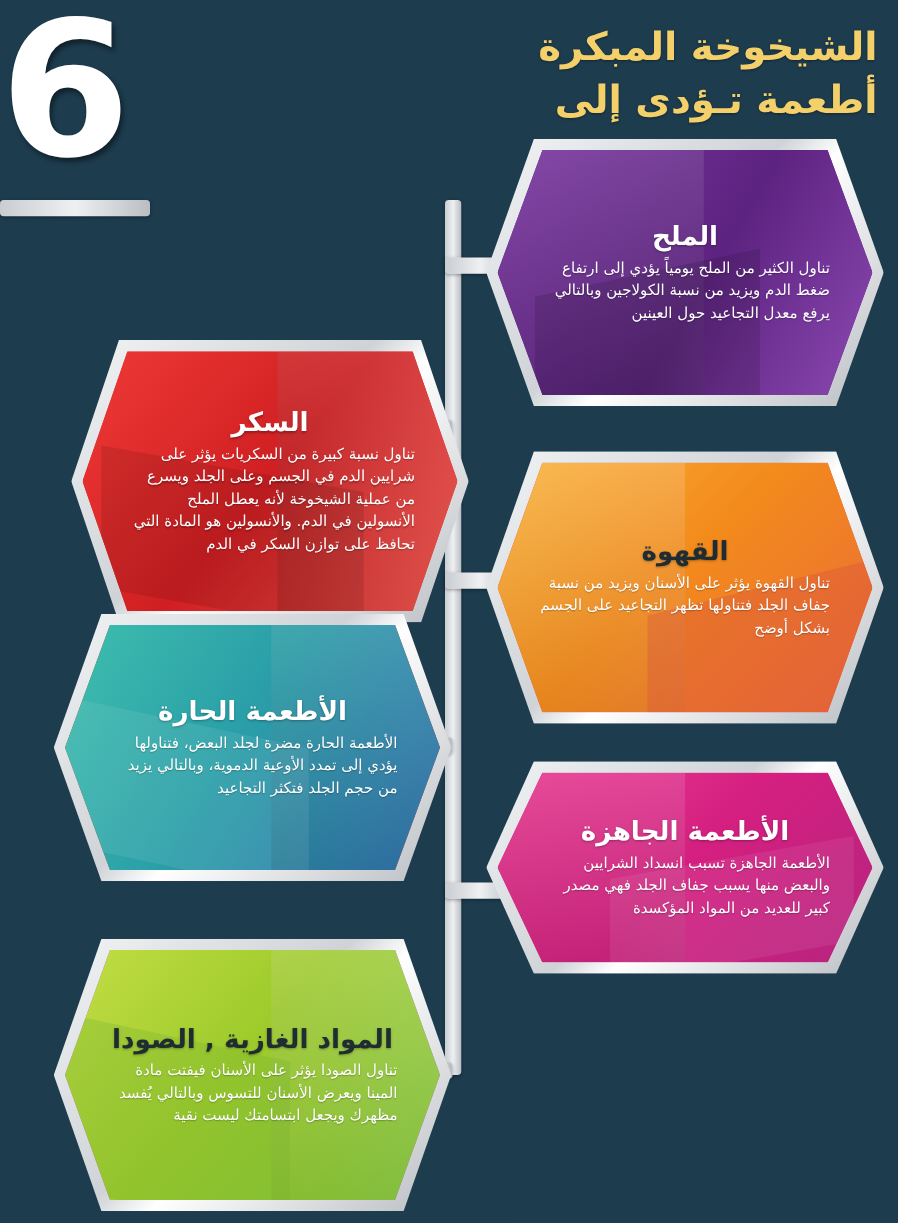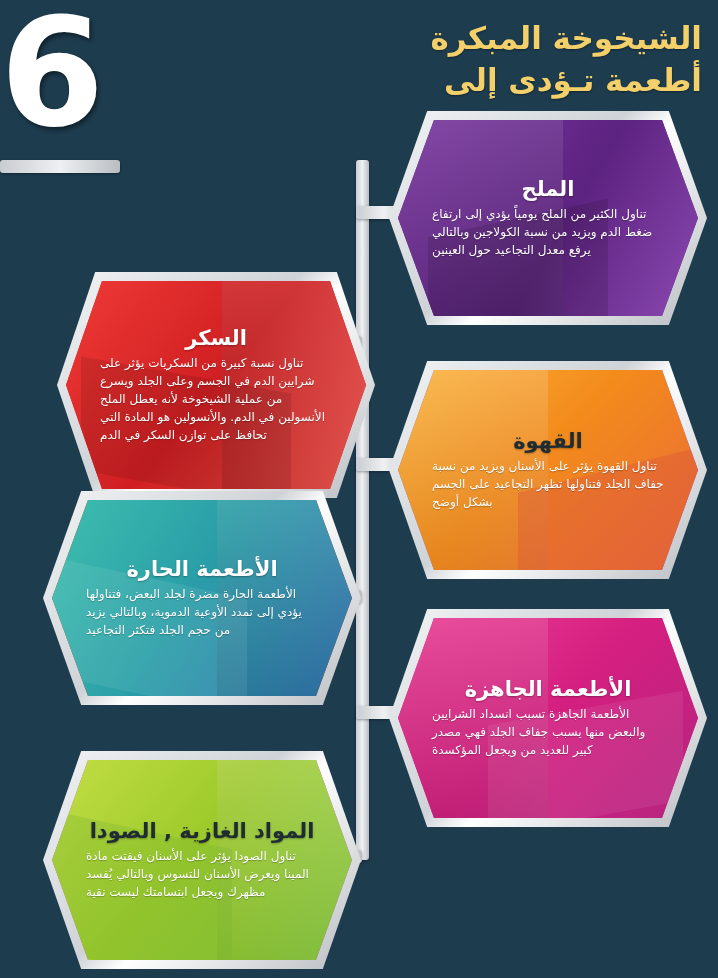--- a/index.html
+++ b/index.html
@@ -69,21 +69,21 @@
   .hex-body {
     position: absolute;
     inset: 0;
     -webkit-clip-path: polygon(12% 0%, 88% 0%, 100% 50%, 88% 100%, 12% 100%, 0% 50%);
     clip-path: polygon(12% 0%, 88% 0%, 100% 50%, 88% 100%, 12% 100%, 0% 50%);
     overflow: hidden;
     display: flex;
     flex-direction: column;
     align-items: center;
     justify-content: center;
-    text-align: left;
+    text-align: right;
   }
   .facet {
     position: absolute;
     pointer-events: none;
   }
   .hex-title {
     position: relative;
     color: #ffffff;
     font-weight: bold;
     font-size: 21px;
@@ -100,21 +100,21 @@
     padding: 0 34px;
     text-shadow: 0 1px 1px rgba(0,0,0,.25);
   }
   .dark-title { color: #1f2d33; }
 
   
   #card-salt   { top: 120px; left: 398px;  width: 300px; height: 196px; }
   #card-sugar  { top: 243px; left: 66px;   width: 300px; height: 208px; margin-top: 38px; }
   #card-coffee { top: 370px; left: 398px;  width: 300px; height: 200px; }
   #card-spicy  { top: 500px; left: 52px;   width: 300px; height: 196px; }
-  #card-fast   { top: 618px; left: 398px;  width: 300px; height: 200px; }
+  #card-fast   { top: 618px; left: 398px;  width: 300px; height: 152px; }
   #card-soda   { top: 760px; left: 52px;   width: 300px; height: 200px; }
 </style>
 </head>
 <body>
 
 <div class="spine" style="top:160px; left:0px;   width:120px; height:13px;"></div>
 <div class="spine" style="top:160px; left:356px; width:13px;  height:700px;"></div>
 <div class="spine" style="top:206px; left:356px; width:56px;  height:13px;"></div>
 <div class="spine" style="top:336px; left:300px; width:62px;  height:13px;"></div>
 <div class="spine" style="top:458px; left:356px; width:56px;  height:13px;"></div>
@@ -145,21 +145,21 @@
     <div class="facet" style="inset:0; background:linear-gradient(130deg,#ef3a36 0%, #d01f22 50%, #f2524a 100%);"></div>
     <div class="facet" style="top:0; right:0; width:48%; height:100%; background:linear-gradient(220deg, rgba(255,255,255,.12), rgba(0,0,0,.12));"></div>
     <div class="facet" style="bottom:0; left:5%; width:70%; height:55%; background:rgba(0,0,0,.10); transform:skewY(10deg);"></div>
     <div class="hex-title">السكر</div>
     <div class="hex-text">تناول نسبة كبيرة من السكريات يؤثر على شرايين الدم في الجسم وعلى الجلد ويسرع من عملية الشيخوخة لأنه يعطل الملح الأنسولين في الدم. والأنسولين هو المادة التي تحافظ على توازن السكر في الدم</div>
   </div>
 </div>
 
 <div class="hex-wrap" id="card-coffee">
   <div class="hex-frame"></div>
-  <div class="hex-body" style="background:#8b5cf6;">
+  <div class="hex-body" style="background:#ef4444;">
     <div class="facet" style="inset:0; background:linear-gradient(135deg,#fbb43a 0%, #f38b1b 45%, #e96a3a 100%);"></div>
     <div class="facet" style="top:0; left:0; width:50%; height:100%; background:linear-gradient(200deg, rgba(255,255,255,.16), rgba(0,0,0,.06));"></div>
     <div class="facet" style="bottom:-10%; right:0; width:60%; height:60%; background:rgba(214,80,60,.35); transform:skewY(-14deg);"></div>
     <div class="hex-title dark-title">القهوة</div>
     <div class="hex-text">تناول القهوة يؤثر على الأسنان ويزيد من نسبة جفاف الجلد فتناولها تظهر التجاعيد على الجسم بشكل أوضح</div>
   </div>
 </div>
 
 <div class="hex-wrap" id="card-spicy">
   <div class="hex-frame"></div>
@@ -172,21 +172,21 @@
   </div>
 </div>
 
 <div class="hex-wrap" id="card-fast">
   <div class="hex-frame"></div>
   <div class="hex-body" style="background:#e0268a;">
     <div class="facet" style="inset:0; background:linear-gradient(135deg,#ef3d95 0%, #d41f80 50%, #b5257f 100%);"></div>
     <div class="facet" style="top:0; left:0; width:50%; height:100%; background:linear-gradient(210deg, rgba(255,255,255,.13), rgba(0,0,0,.10));"></div>
     <div class="facet" style="bottom:0; right:5%; width:65%; height:55%; background:rgba(255,255,255,.07); transform:skewY(-10deg);"></div>
     <div class="hex-title">الأطعمة الجاهزة</div>
-    <div class="hex-text">الأطعمة الجاهزة تسبب انسداد الشرايين والبعض منها يسبب جفاف الجلد فهي مصدر كبير للعديد من ويجعل المؤكسدة</div>
+    <div class="hex-text">الأطعمة الجاهزة تسبب انسداد الشرايين والبعض منها يسبب جفاف الجلد فهي مصدر كبير للعديد من المواد المؤكسدة</div>
   </div>
 </div>
 
 <div class="hex-wrap" id="card-soda">
   <div class="hex-frame"></div>
   <div class="hex-body" style="background:#d946ef;">
     <div class="facet" style="inset:0; background:linear-gradient(130deg,#c3de46 0%, #9ecb2b 45%, #7fc23a 100%);"></div>
     <div class="facet" style="top:0; right:0; width:45%; height:100%; background:linear-gradient(210deg, rgba(255,255,255,.18), rgba(0,0,0,.05));"></div>
     <div class="facet" style="top:35%; left:0; width:60%; height:70%; background:rgba(120,180,50,.30); transform:skewY(12deg);"></div>
     <div class="hex-title dark-title">المواد الغازية , الصودا</div>

